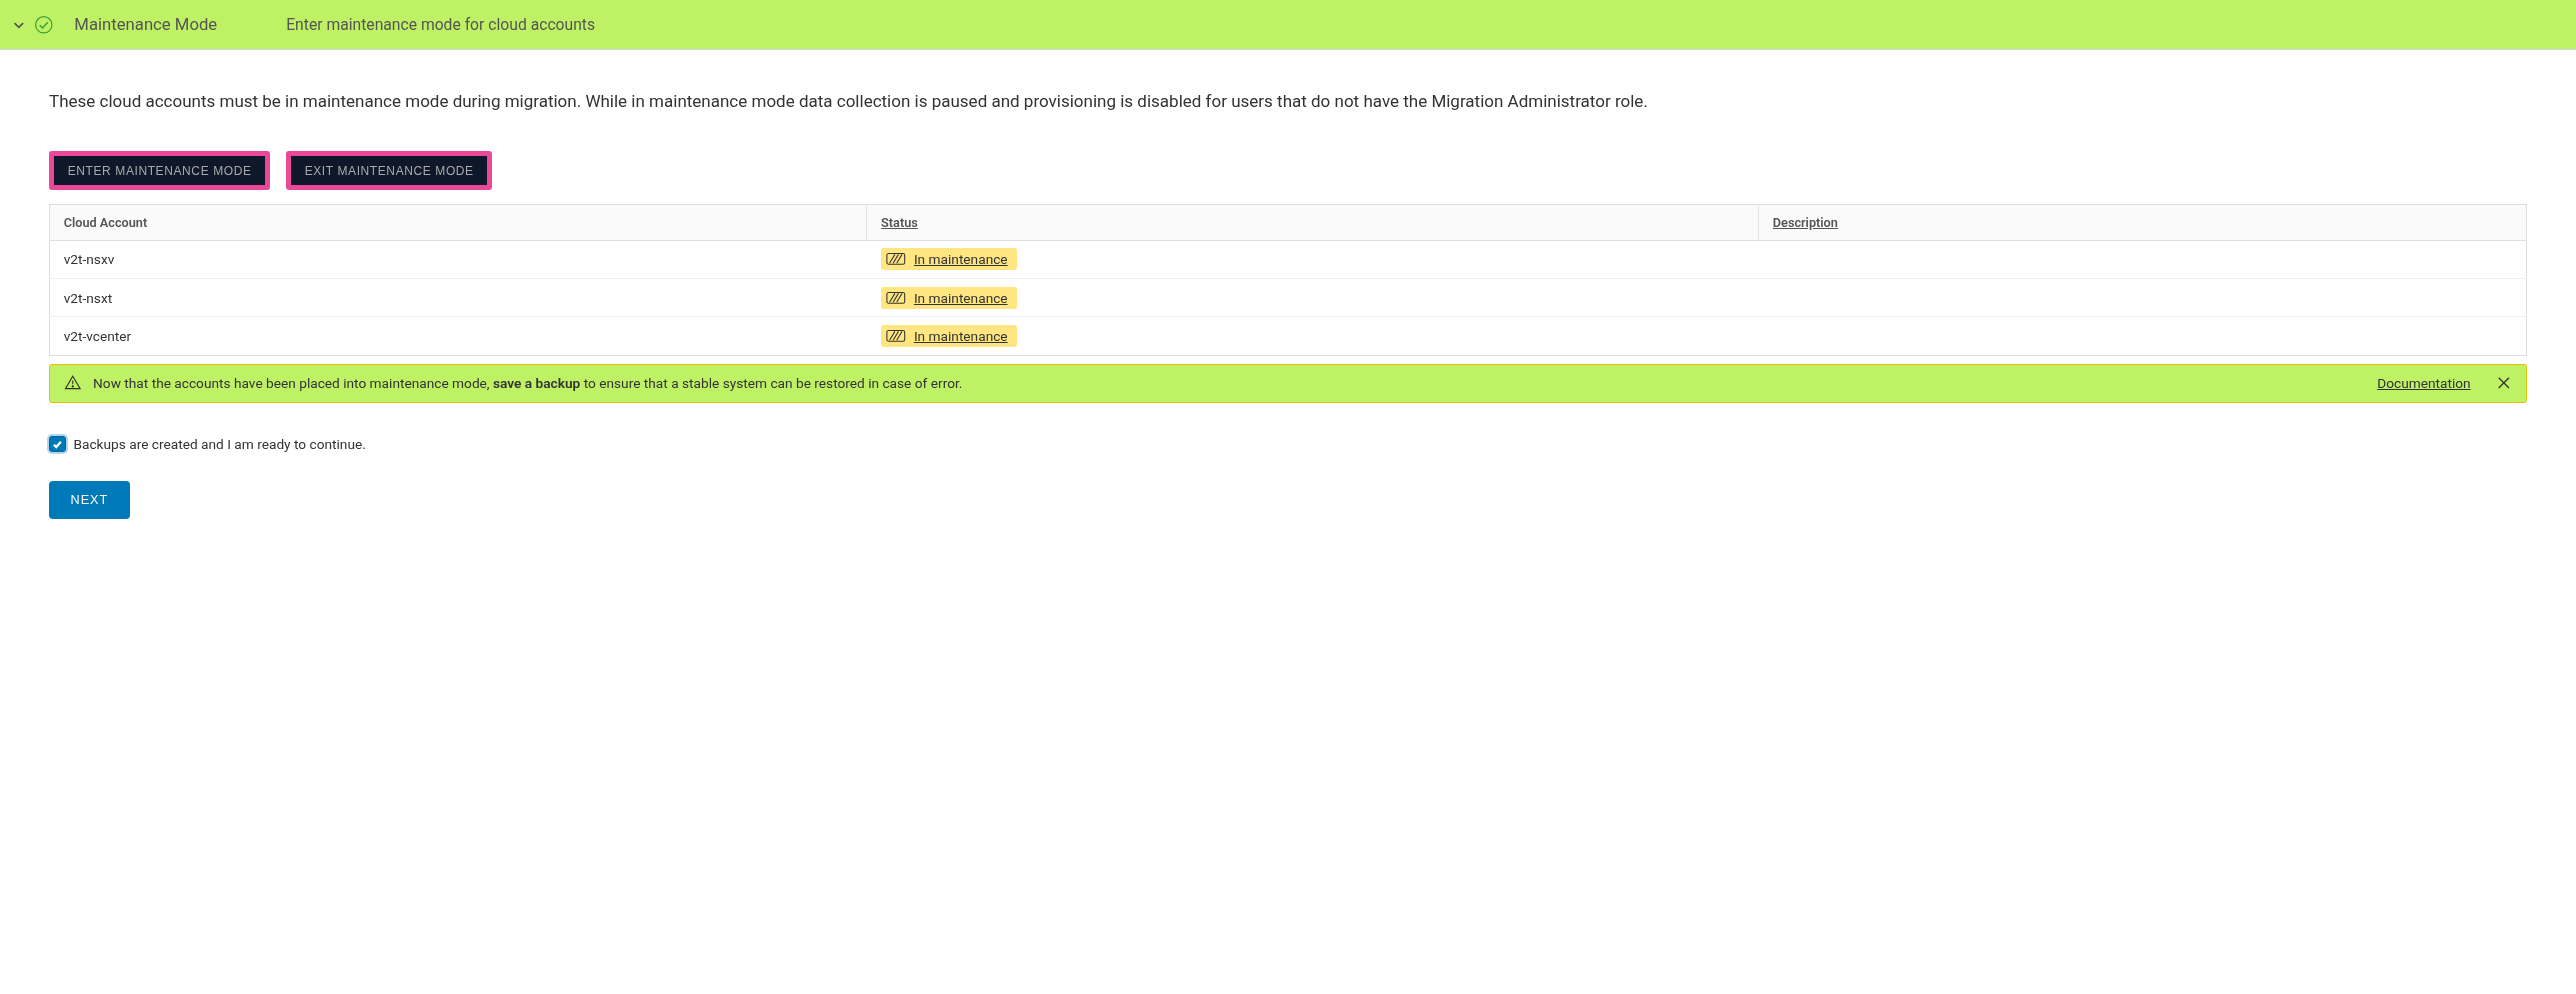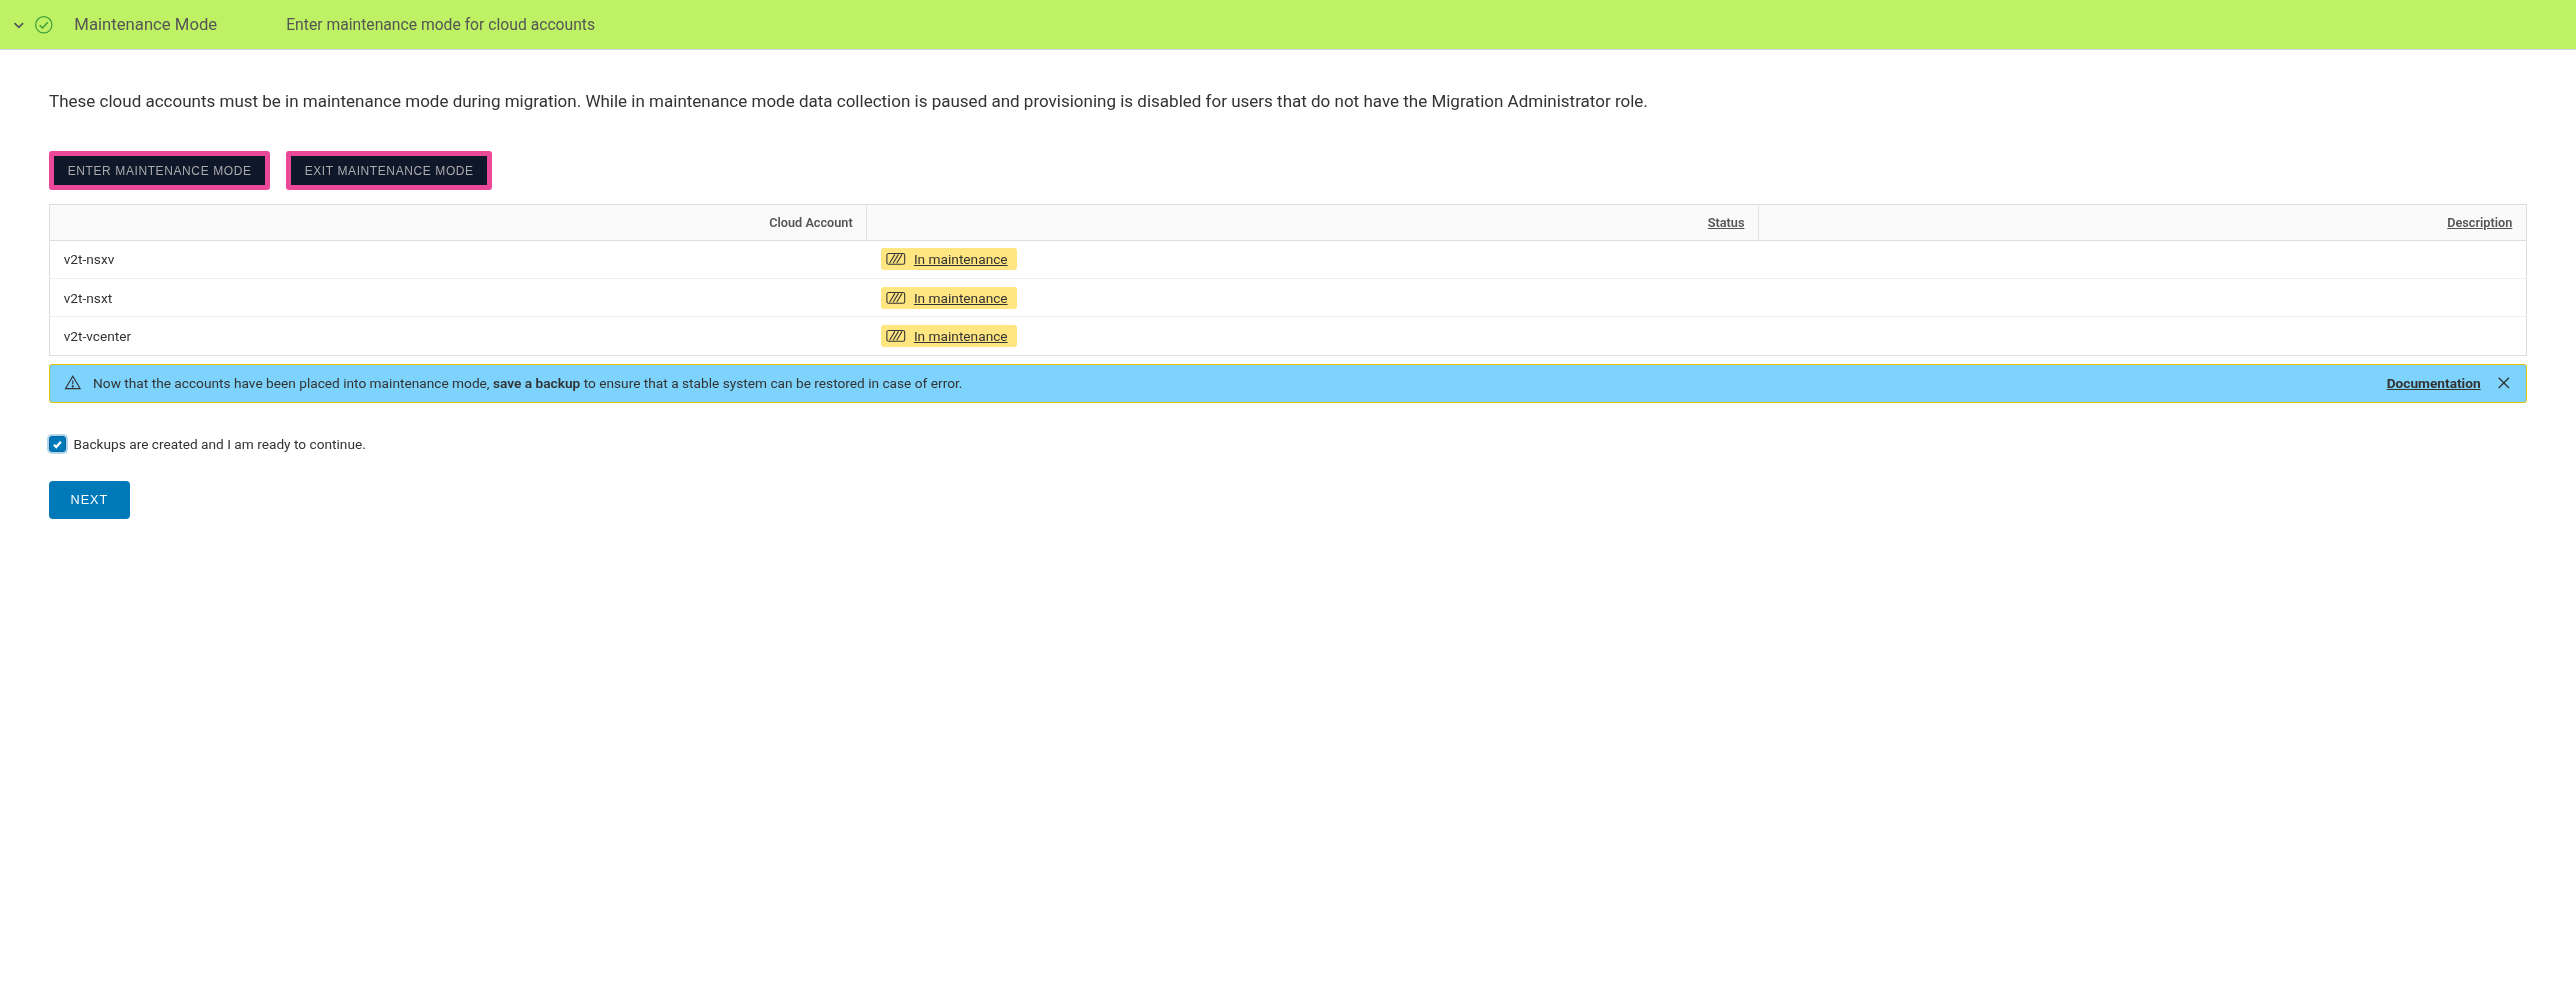--- a/index.html
+++ b/index.html
@@ -69,21 +69,21 @@
     cursor: not-allowed;
     text-transform: uppercase;
     border-radius: 2.9px;
   }
   .table {
     width: 100%;
     border-collapse: collapse;
     border: 1px solid #ddd;
   }
   .table th {
-    text-align: right;
+    text-align: left;
     padding: 9.8px 13.7px;
     font-weight: 600;
     font-size: 12.7px;
     color: #555;
     border-bottom: 1px solid #ddd;
     background: #fafafa;
   }
   .table th + th { border-left: 1px solid #e4e4e4; text-decoration: underline; }
   .table td {
     padding: 7.8px 13.7px;
@@ -110,44 +110,43 @@
     height: 13.7px;
     margin-right: 7.8px;
     display: inline-flex;
     align-items: center;
   }
   .status-badge .maint-icon svg { width: 19.6px; height: 13.7px; }
   .alert-bar {
     margin-top: 7.8px;
     display: flex;
     align-items: center;
-    background: #7dd3fc;
+    background: #bef264;
     border: 1px solid #e6c200;
     border-radius: 2.9px;
     padding: 9.8px 13.7px;
     font-size: 13.7px;
     color: #333;
   }
   .alert-bar .warn-icon {
     width: 17.6px;
     height: 17.6px;
     margin-right: 11.8px;
     flex-shrink: 0;
     display: flex;
     align-items: center;
   }
   .alert-bar .warn-icon svg { width: 17.6px; height: 17.6px; stroke: #333; fill: none; stroke-width: 1.5; }
   .alert-bar .alert-text { flex: 1; }
   .alert-bar .alert-text strong { font-weight: 600; }
   .alert-bar .doc-link {
     text-decoration: underline;
     color: #333;
-    margin-right: 16px;
-    cursor: pointer;
-    font-weight: bold;
+    margin-right: 26px;
+    cursor: pointer;
   }
   .alert-bar .close-icon {
     width: 15.7px;
     height: 15.7px;
     cursor: pointer;
     display: flex;
     align-items: center;
   }
   .alert-bar .close-icon svg { width: 13.7px; height: 13.7px; stroke: #333; stroke-width: 1.5; }
   .checkbox-row {

